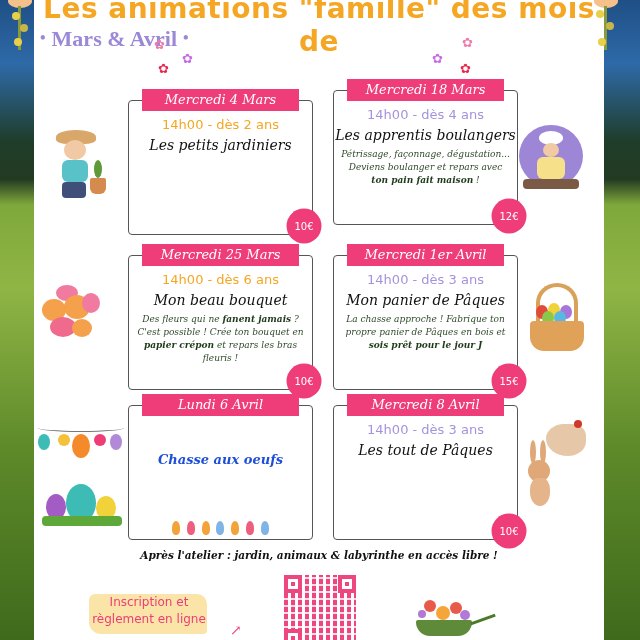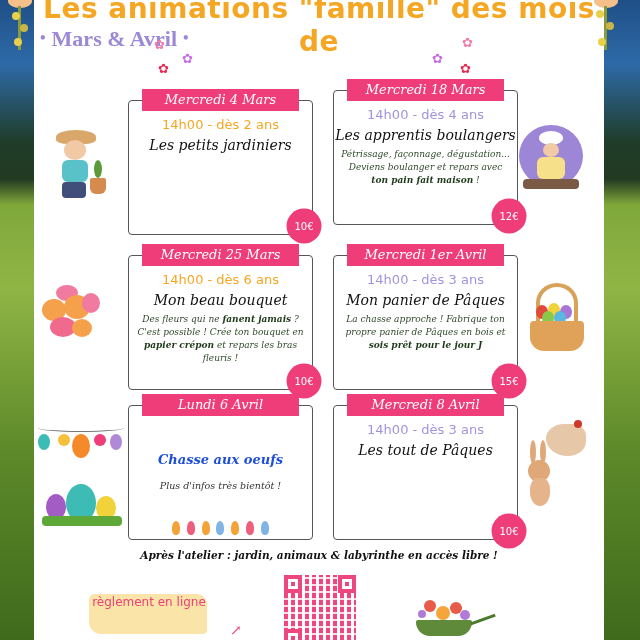--- a/index.html
+++ b/index.html
@@ -163,21 +163,20 @@
     <div class="card-date">Mercredi 1er Avril</div>
     <div class="card-time purple"><b>14h00</b><span> - dès 3 ans</span></div>
     <div class="card-title">Mon panier de Pâques</div>
     <div class="card-desc"><span>La chasse approche ! Fabrique ton propre panier de Pâques en bois et </span><b>sois prêt pour le jour J</b></div>
     <div class="price">15€</div>
   </div>
 
   <div class="card" style="left:94px;top:405px">
     <div class="card-date">Lundi 6 Avril</div>
     <div class="chasse">Chasse aux oeufs</div>
-    <div class="chasse-info">Plus d'infos très bientôt !</div>
     <div class="tulips">
       <div class="tulip" style="background:#f2a43a"></div>
       <div class="tulip" style="background:#ee5f7d"></div>
       <div class="tulip" style="background:#f2a43a"></div>
       <div class="tulip" style="background:#7fb5e6"></div>
       <div class="tulip" style="background:#f2a43a"></div>
       <div class="tulip" style="background:#ee5f7d"></div>
       <div class="tulip" style="background:#7fb5e6"></div>
     </div>
   </div>
@@ -244,20 +243,21 @@
     <div style="position:absolute;left:6px;top:20px;width:6px;height:24px;background:#e0a878;border-radius:50%"></div>
     <div style="position:absolute;left:16px;top:20px;width:6px;height:24px;background:#e0a878;border-radius:50%"></div>
     <div style="position:absolute;left:4px;top:40px;width:22px;height:22px;background:#e0a878;border-radius:50%"></div>
     <div style="position:absolute;left:6px;top:58px;width:20px;height:28px;background:#e6b48a;border-radius:40% 40% 50% 50%"></div>
   </div>
 
   <div class="after">Après l'atelier : jardin, animaux &amp; labyrinthe en accès libre !</div>
 
   <div class="inscription"></div>
   <div class="inscription-text">
+    <div>Inscription et</div>
     <div>règlement en ligne</div>
   </div>
   <span class="arrow">↗</span>
 
   <div class="qr">
     <div class="qr-inner"></div>
     <div class="qr-finder" style="left:0;top:0"></div>
     <div class="qr-finder" style="right:0;top:0"></div>
     <div class="qr-finder" style="left:0;bottom:0"></div>
   </div>

